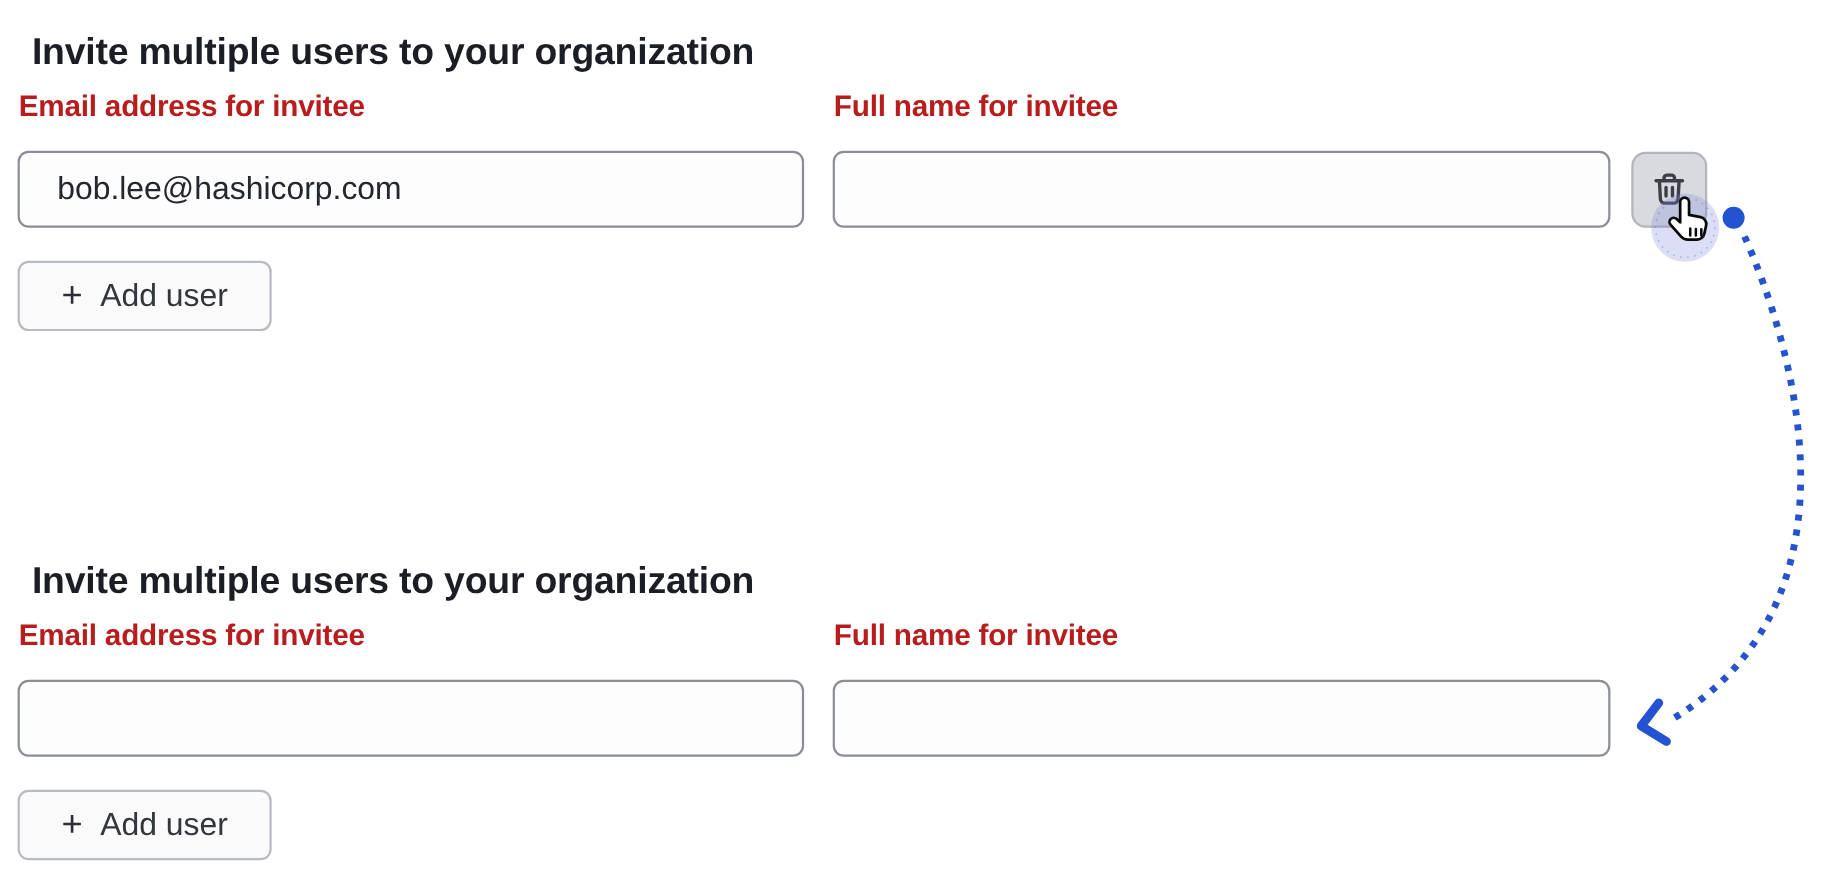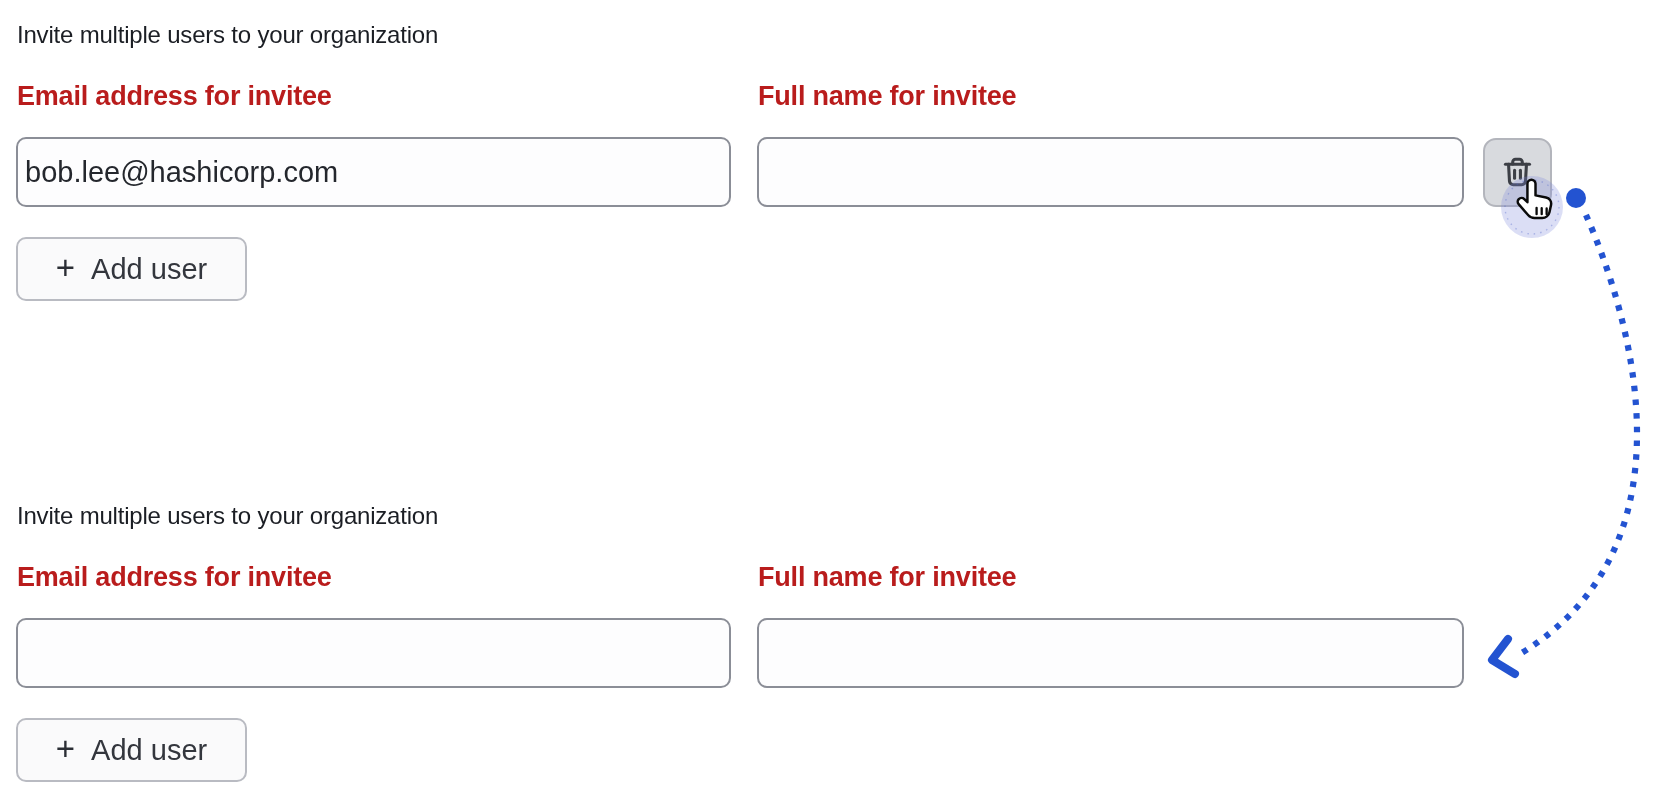--- a/index.html
+++ b/index.html
@@ -2,41 +2,41 @@
 <html><head>
 <meta charset="utf-8">
 <style>
   html,body{margin:0;padding:0;}
   body{
     width:1672px;height:800px;position:relative;overflow:hidden;
     background:#ffffff;
     font-family:"Liberation Sans",sans-serif;
   }
   .heading{
-    position:absolute;left:17px;margin:0;
-    font-size:24px;line-height:32px;font-weight:400;
+    position:absolute;left:17px;margin:12px;
+    font-size:34px;line-height:32px;font-weight:700;
     letter-spacing:-0.2px;color:#1b1e24;white-space:nowrap;
   }
   .h-before{top:19px}
   .h-after{top:500px}
   .field-label{
     position:absolute;
     font-size:27px;line-height:30px;font-weight:700;
     letter-spacing:-0.2px;color:#b91c1c;white-space:nowrap;
   }
   .lab-email-1{left:17px;top:81px}
   .lab-name-1{left:758px;top:81px}
   .lab-email-2{left:17px;top:562px}
   .lab-name-2{left:758px;top:562px}
   .tinput{
     position:absolute;height:70px;box-sizing:border-box;
     border:2px solid #8b8e97;border-radius:10px;
     background:#fdfdfe;color:#24272d;
     font-family:"Liberation Sans",sans-serif;
-    font-size:29px;padding:0 7px;outline:none;
+    font-size:29px;padding:0 34px;outline:none;
   }
   .in-email-1{left:16px;top:137px;width:715px}
   .in-name-1 {left:757px;top:137px;width:707px}
   .in-email-2{left:16px;top:618px;width:715px}
   .in-name-2 {left:757px;top:618px;width:707px}
   .add-btn{
     position:absolute;left:16px;width:231px;height:64px;box-sizing:border-box;
     display:flex;align-items:center;justify-content:center;gap:16px;
     border:2px solid #b9bbc2;border-radius:10px;background:#fafafb;
     font-family:"Liberation Sans",sans-serif;

